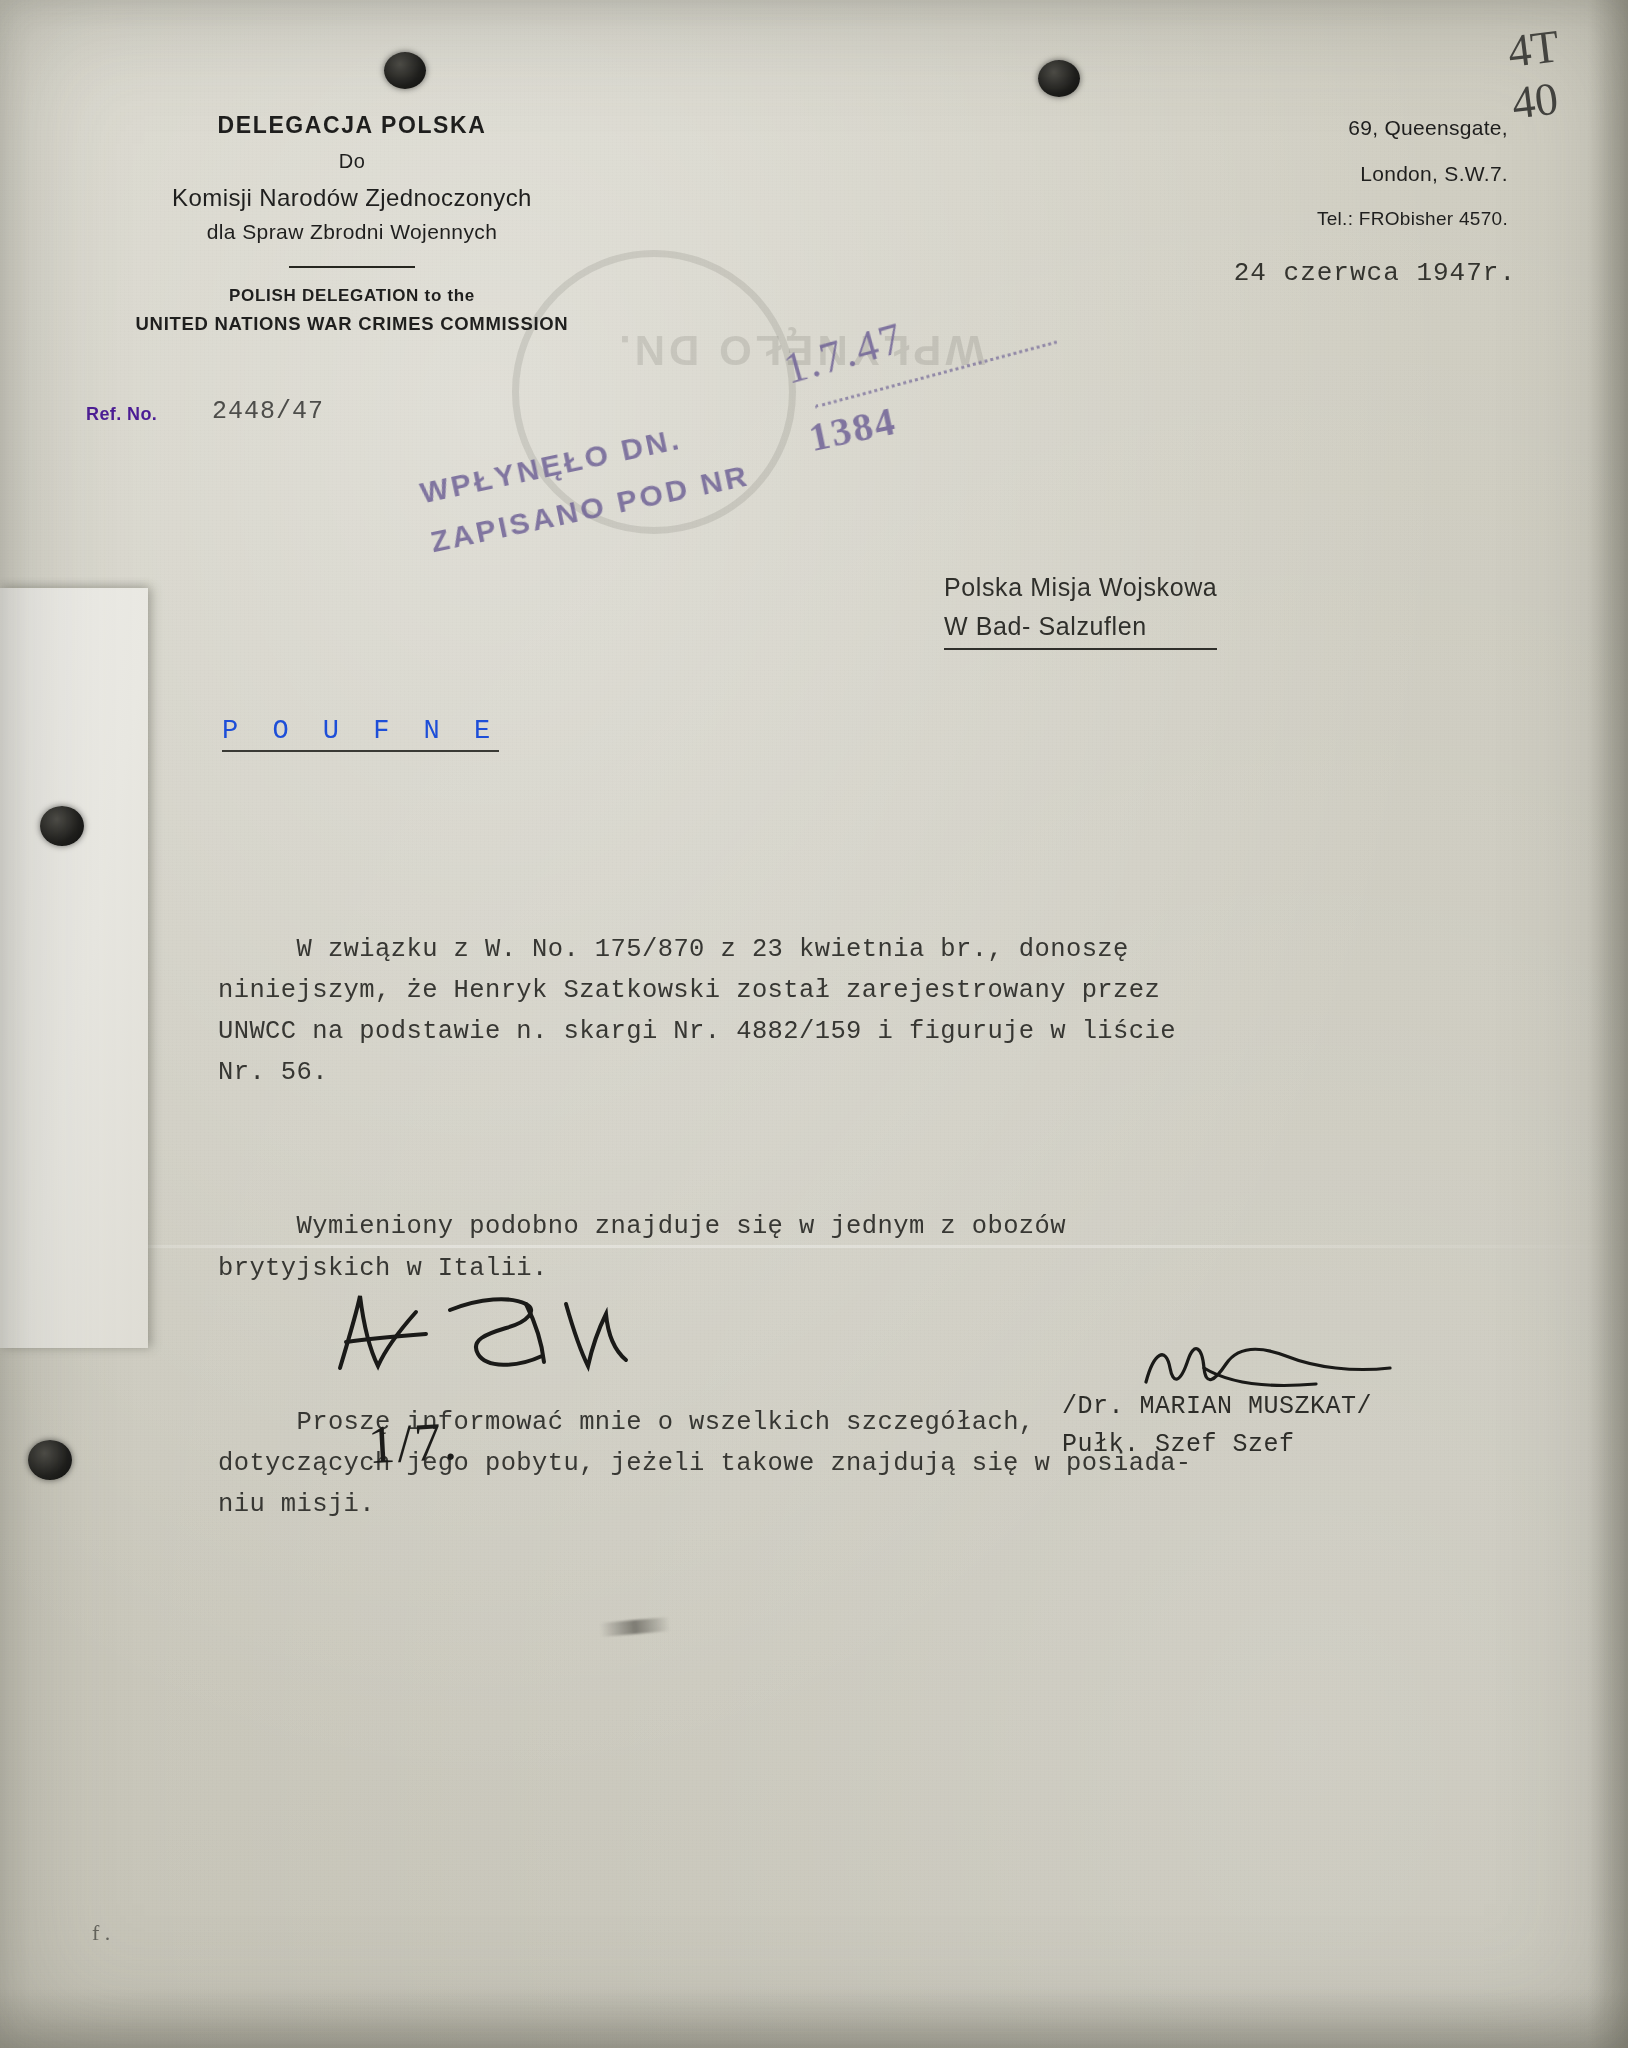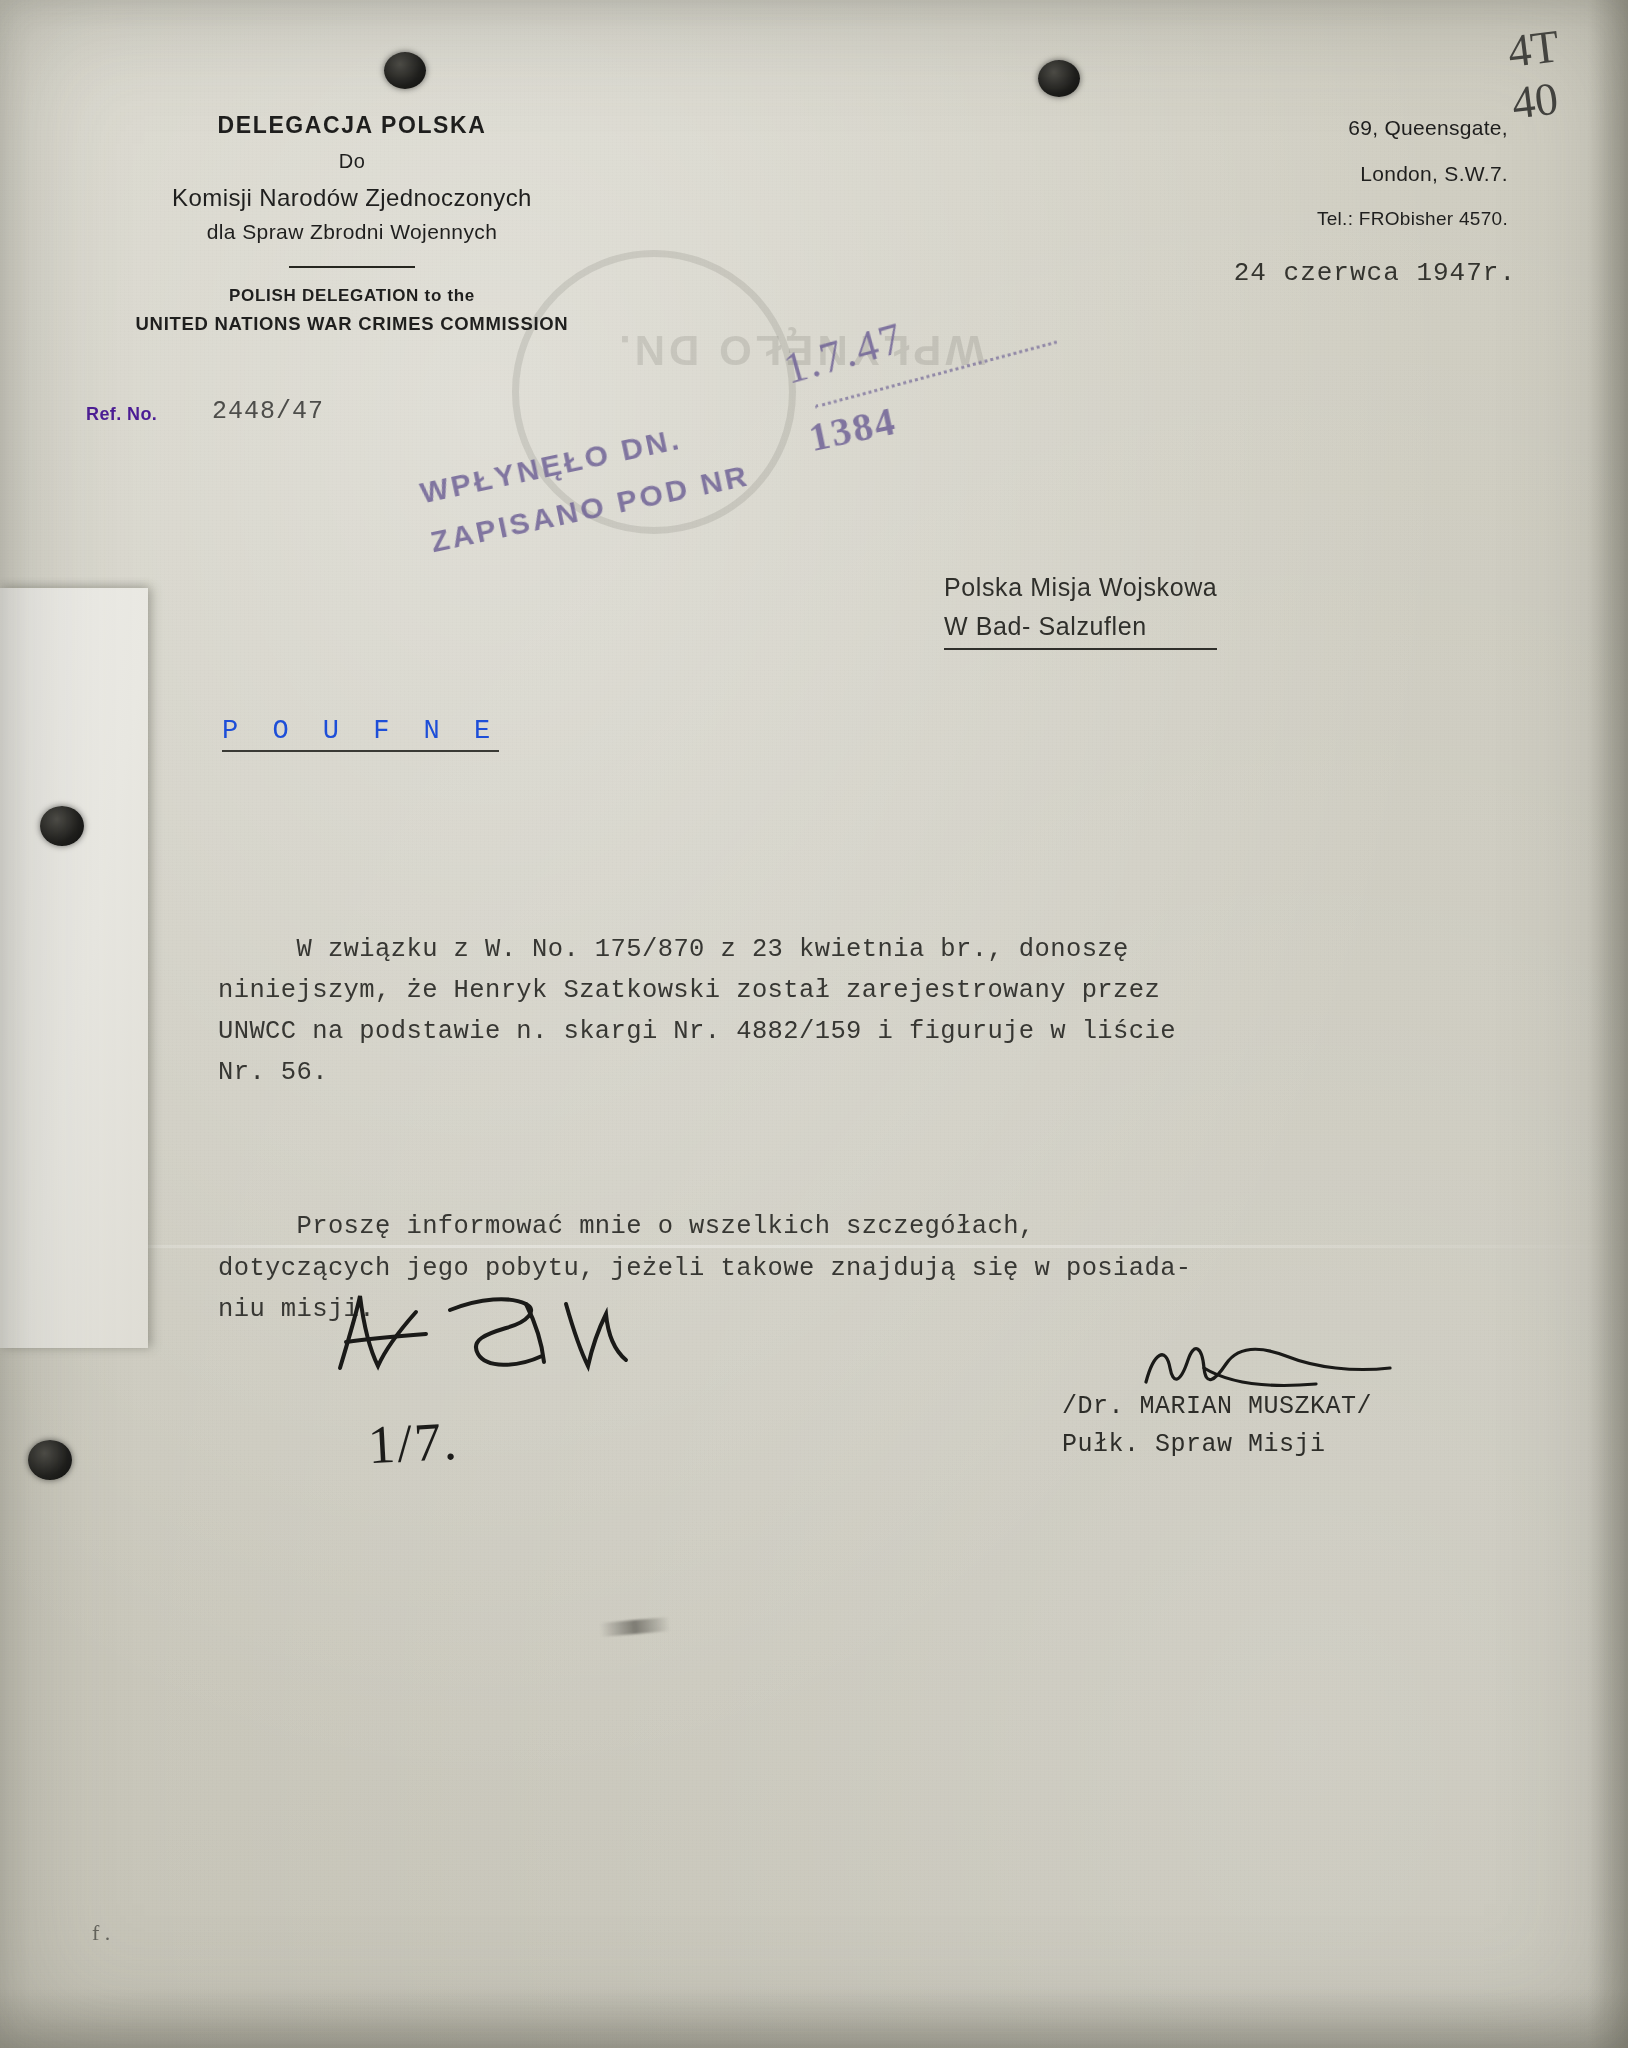--- a/index.html
+++ b/index.html
@@ -398,34 +398,36 @@
     <div class="u">W  Bad- Salzuflen</div>
   </div>
 
   <div class="poufne">P O U F N E</div>
 
   <div class="body">
     <p class="ind">     W związku z W. No. 175/870 z 23 kwietnia br., donoszę
 niniejszym, że Henryk Szatkowski został zarejestrowany przez
 UNWCC na podstawie n. skargi Nr. 4882/159 i figuruje w liście
 Nr. 56.</p>
+    <p class="ind">     Wymieniony podobno znajduje się w jednym z obozów
+brytyjskich w Italii.</p>
     <p class="ind">     Proszę informować mnie o wszelkich szczegółach,
 dotyczących jego pobytu, jeżeli takowe znajdują się w posiada-
 niu misji.</p>
   </div>
 
   <div class="sig-scribble-right">
     <svg width="300" height="70" viewBox="0 0 300 70" fill="none" stroke="currentColor" stroke-width="3.2" stroke-linecap="round">
       <path d="M6 52 C14 22, 26 16, 30 38 C33 54, 40 54, 48 30 C54 12, 62 16, 64 38 C66 56, 74 52, 86 34 C98 16, 120 16, 146 26 C176 38, 214 42, 250 38"></path>
       <path d="M64 38 C90 54, 130 58, 176 54"></path>
     </svg>
   </div>
   <div class="sig-block-right">
     <div>/Dr. MARIAN MUSZKAT/</div>
-    <div>Pułk. Spraw Misji</div>
+    <div>Pułk. Szef Szef</div>
   </div>
 
   <div class="sig-scribble-left">
     <svg width="330" height="120" viewBox="0 0 330 120" fill="none" stroke="currentColor" stroke-width="4" stroke-linecap="round">
       <path d="M10 80 C22 40, 28 18, 30 8 C34 40, 40 62, 48 78 C56 60, 70 42, 86 24"></path>
       <path d="M16 54 C44 50, 70 48, 96 46"></path>
       <path d="M120 22 C150 10, 180 8, 196 16 C208 22, 198 34, 176 40 C156 46, 140 52, 148 66 C156 80, 186 80, 212 68"></path>
       <path d="M196 16 C206 36, 212 56, 214 74"></path>
       <path d="M236 16 C244 44, 250 62, 258 78 C262 60, 268 42, 276 26 C278 48, 284 62, 296 72"></path>
     </svg>

